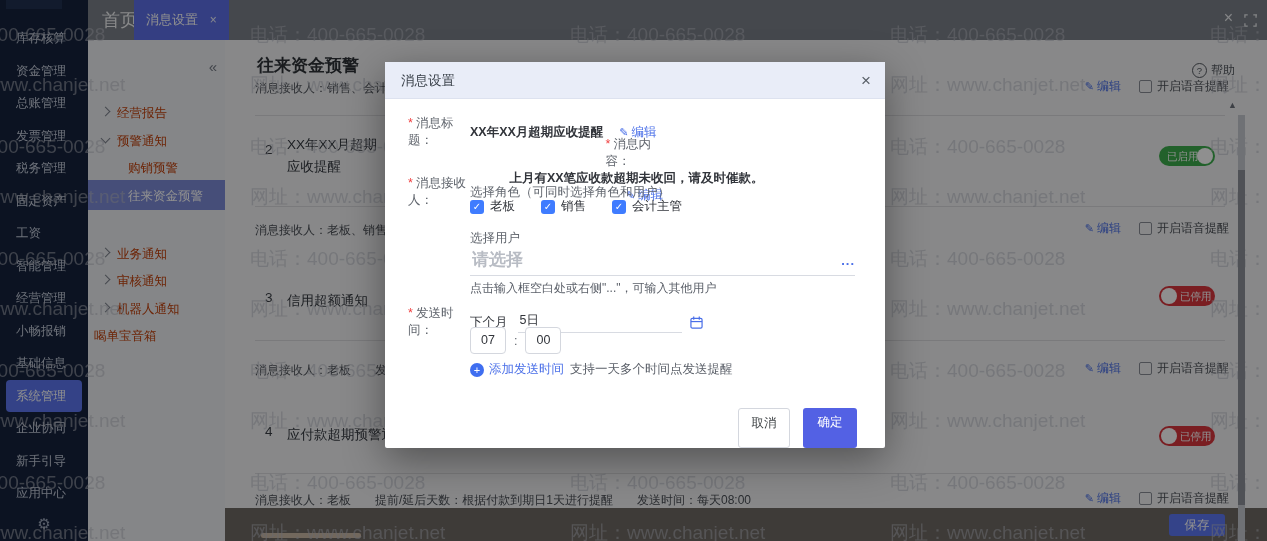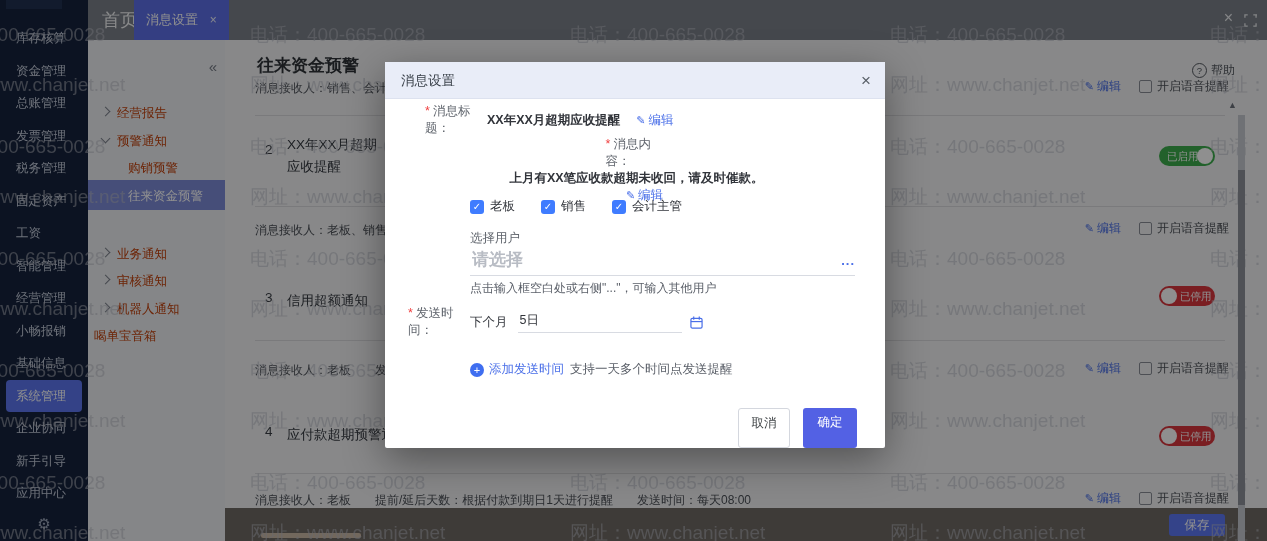--- a/index.html
+++ b/index.html
@@ -294,32 +294,36 @@
 
   <div class="overlay"></div>
 
   <div class="modal">
     <div class="modal-head">
       <span>消息设置</span>
       <span class="modal-close">×</span>
     </div>
     <div class="modal-body">
 
-      <div class="m-row" style="top:4px;margin-left:17px;">
+      <div class="m-row" style="top:16px;">
         <span class="m-label"><span class="req-star">*</span><span>消息标题：</span></span>
         <span class="m-value">XX年XX月超期应收提醒</span>
         <span class="edit-link m-edit"><span class="edit-glyph">✎</span><span>编辑</span></span>
       </div>
 
       <div class="m-row" style="top:37px;flex-direction:column;">
         <span class="m-label"><span class="req-star">*</span><span>消息内容：</span></span>
         <span class="m-value">上月有XX笔应收款超期未收回，请及时催款。</span>
         <span class="edit-link m-edit"><span class="edit-glyph">✎</span><span>编辑</span></span>
       </div>
 
+      <div class="m-row" style="top:76px;">
+        <span class="m-label"><span class="req-star">*</span><span>消息接收人：</span></span>
+        <span class="m-plain">选择角色（可同时选择角色和用户）</span>
+      </div>
 
       <div class="m-row" style="top:99px;left:85px;">
         <span class="role">
             <span class="cb">✓</span>
             <span>老板</span>
           </span>
         <span class="role">
             <span class="cb">✓</span>
             <span>销售</span>
           </span>
@@ -345,20 +349,25 @@
         <span class="cal">
           <svg width="13" height="13" viewBox="0 0 14 14">
             <rect x="1" y="2.5" width="12" height="10.5" rx="1.5" fill="none" stroke="#4a6fe8" stroke-width="1.3"></rect>
             <line x1="4" y1="0.5" x2="4" y2="4" stroke="#4a6fe8" stroke-width="1.3"></line>
             <line x1="10" y1="0.5" x2="10" y2="4" stroke="#4a6fe8" stroke-width="1.3"></line>
             <line x1="1" y1="6" x2="13" y2="6" stroke="#4a6fe8" stroke-width="1.3"></line>
           </svg>
         </span>
       </div>
 
+      <div class="m-row" style="top:228px;left:85px;">
+        <span class="tbox">07</span>
+        <span class="tcolon">:</span>
+        <span class="tbox">00</span>
+      </div>
 
       <div class="m-row" style="top:262px;left:85px;">
         <span class="add-ic">+</span>
         <span class="add-link">添加发送时间</span>
         <span class="add-hint">支持一天多个时间点发送提醒</span>
       </div>
     </div>
 
     <div class="btn btn-cancel">取消</div>
     <div class="btn btn-confirm">确定</div>

